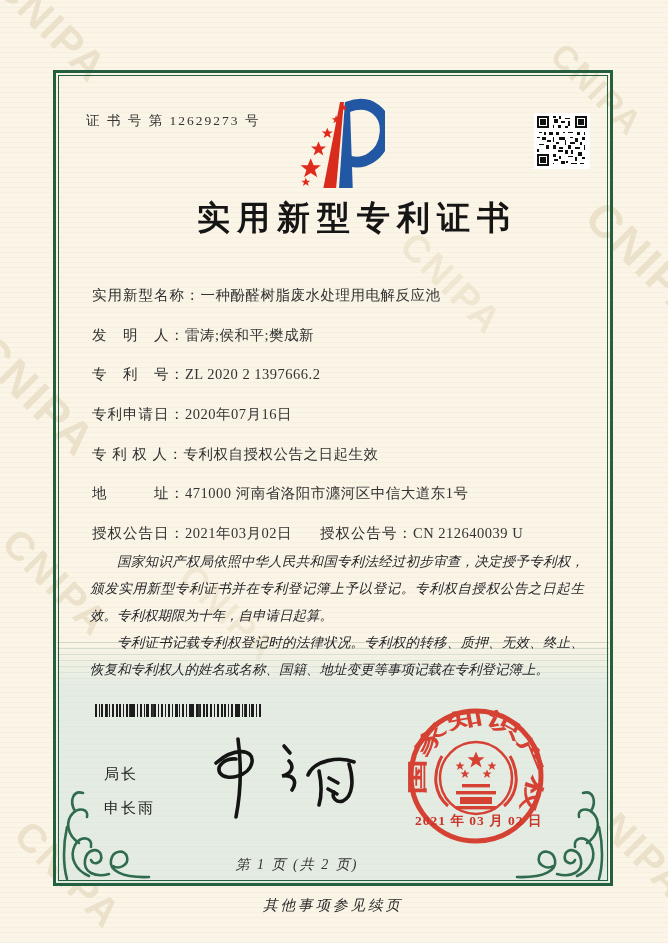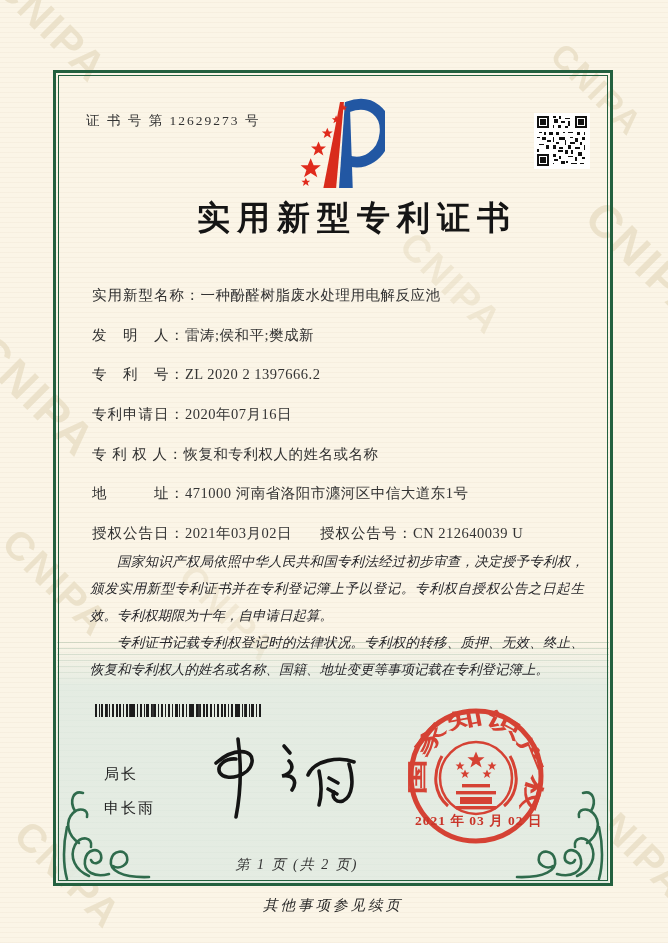--- a/index.html
+++ b/index.html
@@ -201,21 +201,21 @@
     <div class="frow">
       <span class="flabel">发　明　人：</span><span class="fvalue">雷涛;侯和平;樊成新</span>
     </div>
     <div class="frow">
       <span class="flabel">专　利　号：</span><span class="fvalue">ZL 2020 2 1397666.2</span>
     </div>
     <div class="frow">
       <span class="flabel">专利申请日：</span><span class="fvalue">2020年07月16日</span>
     </div>
     <div class="frow">
-      <span class="flabel">专 利 权 人：</span><span class="fvalue">恢复和专利权人的姓名或名称</span>
+      <span class="flabel">专 利 权 人：</span><span class="fvalue">专利权自授权公告之日起生效</span>
     </div>
     <div class="frow">
       <span class="flabel">地　　　址：</span><span class="fvalue">471000 河南省洛阳市瀍河区中信大道东1号</span>
     </div>
     <div class="frow">
       <span class="flabel">授权公告日：</span><span class="fvalue">2021年03月02日</span><span class="flabel flabel2">授权公告号：</span><span class="fvalue">CN 212640039 U</span>
     </div>
   </div>
 
   <div class="content paras" style="position:absolute;">

